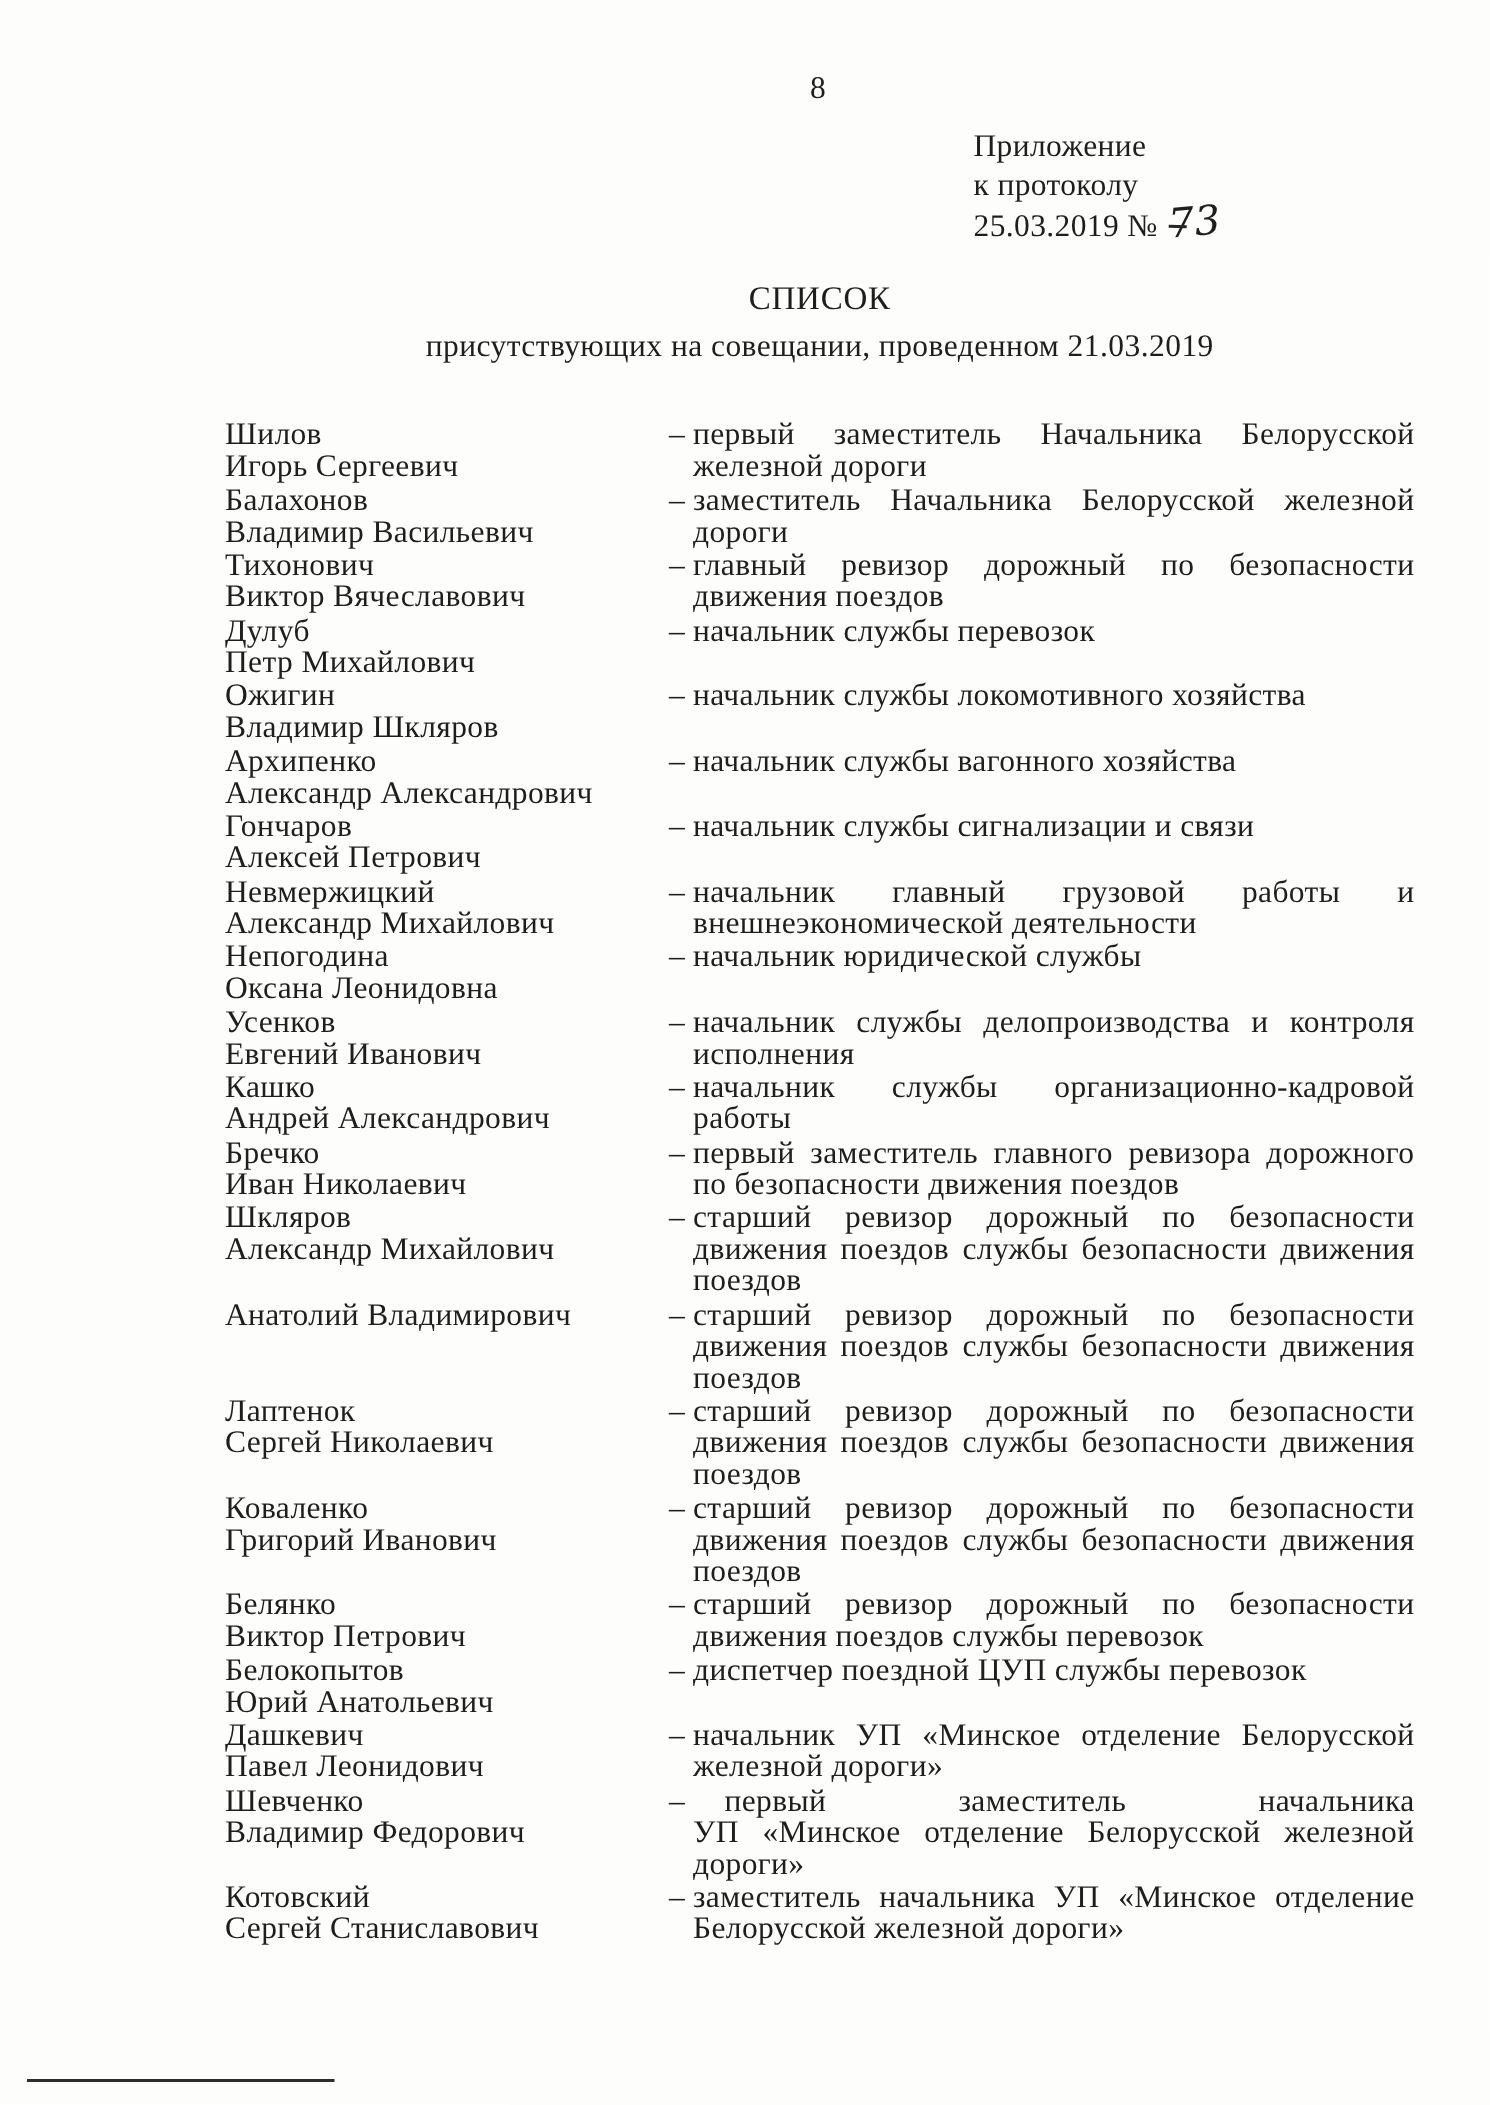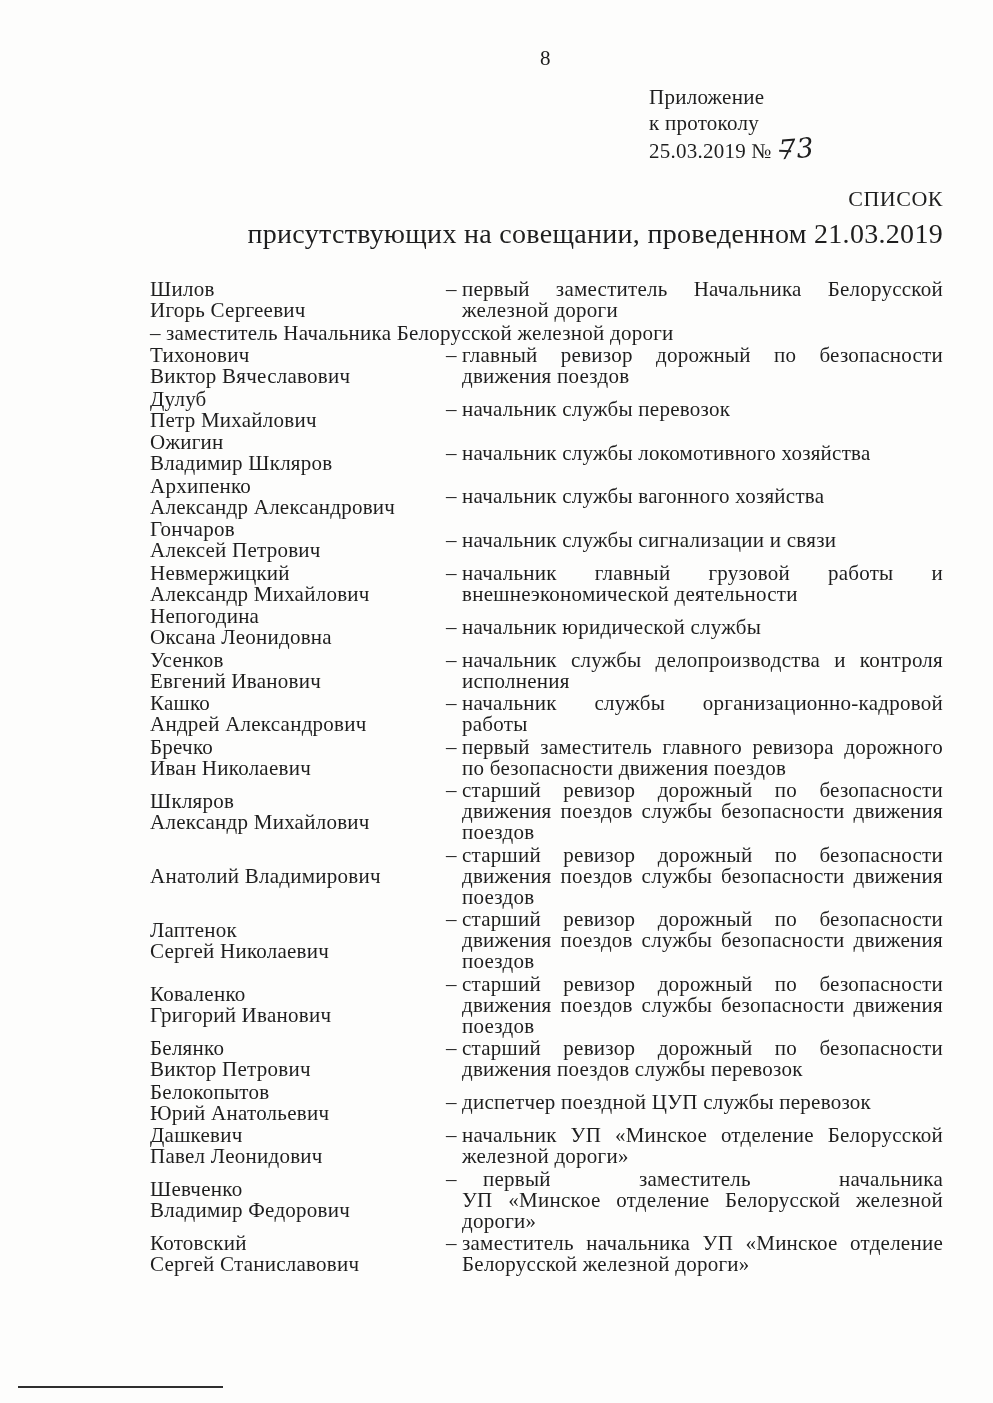--- a/index.html
+++ b/index.html
@@ -57,40 +57,40 @@
     width: 12px;
     height: 2px;
     background: #262626;
     transform: rotate(7deg);
   }
   .title-block {
     position: absolute;
     left: 150px;
     top: 186px;
     width: 793px;
-    text-align: right;
+    text-align: center;
   }
   .doc-title {
     font-size: 22px;
     letter-spacing: 0.5px;
   }
   .doc-subtitle {
-    font-size: 28px;
+    font-size: 21px;
     letter-spacing: 0.3px;
     margin-top: 6px;
   }
   .attendee-list {
     position: absolute;
     left: 150px;
     top: 279px;
     width: 793px;
   }
   .attendee-row {
     display: flex;
-    align-items: center;
+    align-items: flex-start;
     margin-bottom: 1.5px;
     line-height: 21px;
     font-size: 21px;
     letter-spacing: 0.25px;
   }
   .attendee-name {
     width: 296px;
     flex: 0 0 296px;
     padding-right: 6px;
     box-sizing: border-box;
@@ -151,20 +151,24 @@
       <span>Шилов</span>
       <span>Игорь Сергеевич</span>
     </div>
     <div class="attendee-position">
       <span class="position-dash">–</span>
     <div class="pos-seg">первый заместитель Начальника Белорусской железной дороги</div>
         </div>
   </div>
 
   <div class="attendee-row">
+    <div class="attendee-name">
+      <span>Балахонов</span>
+      <span>Владимир Васильевич</span>
+    </div>
     <div class="attendee-position">
       <span class="position-dash">–</span>
     <div class="pos-seg">заместитель Начальника Белорусской железной дороги</div>
         </div>
   </div>
 
   <div class="attendee-row">
     <div class="attendee-name">
       <span>Тихонович</span>
       <span>Виктор Вячеславович</span>

